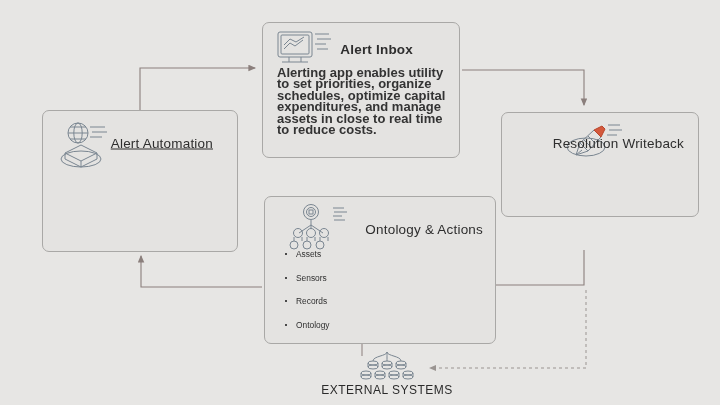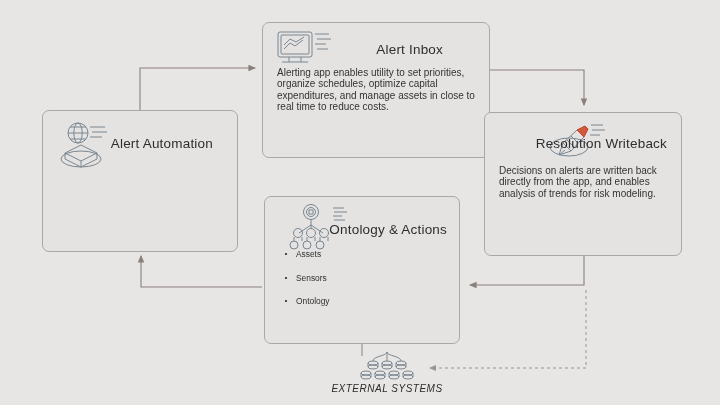--- a/index.html
+++ b/index.html
@@ -38,21 +38,21 @@
     position:absolute;
     left:14px;
     top:8px;
     width:62px;
     height:48px;
   }
   .card-body{
     position:absolute;
     left:14px;
     right:12px;
-    font-size:10px;
+    font-size:13px;
     line-height:11.4px;
     color:#333333;
   }
   .bullets{
     position:absolute;
     left:18px;
     right:18px;
     margin:0;
     padding:0;
     list-style:none;
@@ -69,57 +69,56 @@
     content:"";
     position:absolute;
     left:2px;
     top:4px;
     width:2px;height:2px;
     background:#4a4a4a;
   }
 
   
   #card-alert-automation{left:42px;top:110px;width:196px;height:142px;}
-  #card-alert-inbox{left:262px;top:22px;width:228px;height:136px;}
-  #card-resolution-writeback{left:484px;top:112px;width:198px;height:144px;padding-left:48px;}
-  #card-ontology-actions{left:264px;top:196px;width:196px;height:148px;padding-left:12px;}
+  #card-alert-inbox{left:262px;top:22px;width:198px;height:136px;font-weight:bold;}
+  #card-resolution-writeback{left:501px;top:112px;width:198px;height:105px;padding-left:48px;}
+  #card-ontology-actions{left:264px;top:196px;width:232px;height:148px;padding-left:12px;}
 
   #card-alert-automation .card-body{top:62px;}
   #card-alert-inbox .card-body{top:44px;}
   #card-resolution-writeback .card-body{top:52px;}
   #card-ontology-actions .bullets{top:52px;}
 
   #card-alert-inbox .card-head{height:44px;}
   #card-alert-inbox .card-icon{top:6px;left:12px;width:58px;height:40px;}
   #card-alert-inbox .card-title{right:46px;top:26px;}
 
   #card-alert-automation .card-icon{top:8px;left:16px;width:54px;height:52px;}
-  #card-alert-automation .card-title{right:24px;top:32px;}
+  #card-alert-automation .card-title{right:24px;top:32px;text-decoration:underline;}
 
   #card-resolution-writeback .card-icon{top:6px;left:14px;width:62px;height:44px;}
   #card-resolution-writeback .card-title{right:14px;top:30px;}
 
   #card-ontology-actions .card-icon{top:6px;left:12px;width:64px;height:48px;}
   #card-ontology-actions .card-title{right:12px;top:32px;}
 
   
   #external-systems{
     position:absolute;
     left:312px;top:352px;width:150px;
     text-align:center;
   }
   #external-systems .es-icon{
     width:78px;height:30px;margin:0 auto;display:block;
   }
   #external-systems .es-label{
-    font-size:10px;
+    font-size:12px;
     color:#2b2b2b;
     letter-spacing:.5px;
     margin-top:1px;
-    font-style:italic;
   }
 </style>
 </head>
 <body>
 
 <div id="stage">
 
   <svg class="connectors" viewBox="0 0 720 405">
     <defs>
       <marker id="arrowhead" markerWidth="7" markerHeight="7" refX="6" refY="3" orient="auto">
@@ -203,21 +202,20 @@
             <line x1="24" y1="17" x2="31" y2="24"></line>
             <line x1="44" y1="6" x2="56" y2="6"></line>
             <line x1="45" y1="11" x2="58" y2="11"></line>
             <line x1="43" y1="16" x2="53" y2="16"></line>
           </g>
           <path d="M30,11 L37,18 L41,10 L38,7 Z" fill="#d4593c" stroke="#b8462c" stroke-width="1"></path>
         </svg>
       </span>
       <span class="card-title">Resolution Writeback</span>
     </div>
-    <div class="card-body">Decisions on alerts are written back directly from the app, and enables analysis of trends for risk modeling.</div>
   </div>
 
   <div class="card" id="card-ontology-actions">
     <div class="card-head">
       <span class="card-icon">
         <svg viewBox="0 0 64 48" width="64" height="48">
           <g fill="none" stroke="#7a8691" stroke-width="1">
             <circle cx="22" cy="9" r="7.5"></circle>
             <circle cx="22" cy="9" r="4.5"></circle>
             <rect x="20" y="7" width="4" height="4"></rect>
@@ -236,20 +234,21 @@
             <line x1="44" y1="13" x2="53" y2="13"></line>
             <line x1="45" y1="17" x2="56" y2="17"></line>
           </g>
         </svg>
       </span>
       <span class="card-title">Ontology &amp; Actions</span>
     </div>
     <ul class="bullets">
       <li>Assets</li>
       <li>Sensors</li>
+      <li>Records</li>
       <li>Ontology</li>
     </ul>
   </div>
 
   <div id="external-systems">
     <span class="es-icon">
       <svg viewBox="0 0 78 30" width="78" height="30">
         <g fill="none" stroke="#7a8691" stroke-width="1">
           <path d="M39,0 C39,4 25,4 25,9 M39,0 C39,4 39,4 39,9 M39,0 C39,4 53,4 53,9"></path>
           <g>

